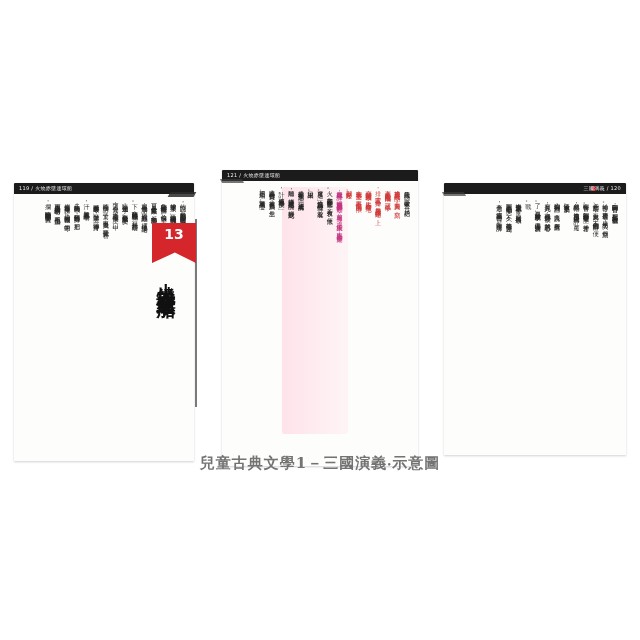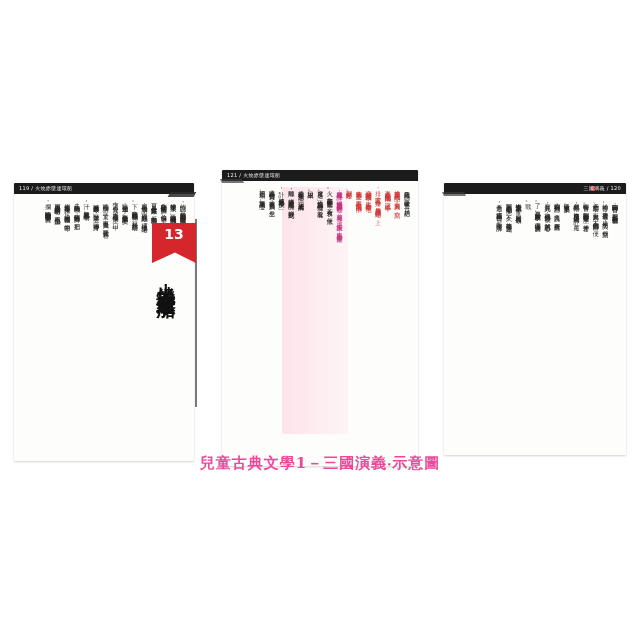--- a/index.html
+++ b/index.html
@@ -174,21 +174,21 @@
   
   .caption {
     position: absolute;
     left: 0;
     right: 0;
     top: 452px;
     text-align: center;
     font-family: "DejaVu Serif", serif;
     font-size: 15px;
     font-weight: bold;
-    color: #ec4899;
+    color: #737373;
     letter-spacing: 1px;
     white-space: nowrap;
   }
 </style>
 </head>
 <body>
 
 <div id="stage">
 
   <svg class="watermark" viewBox="0 0 165 185">

